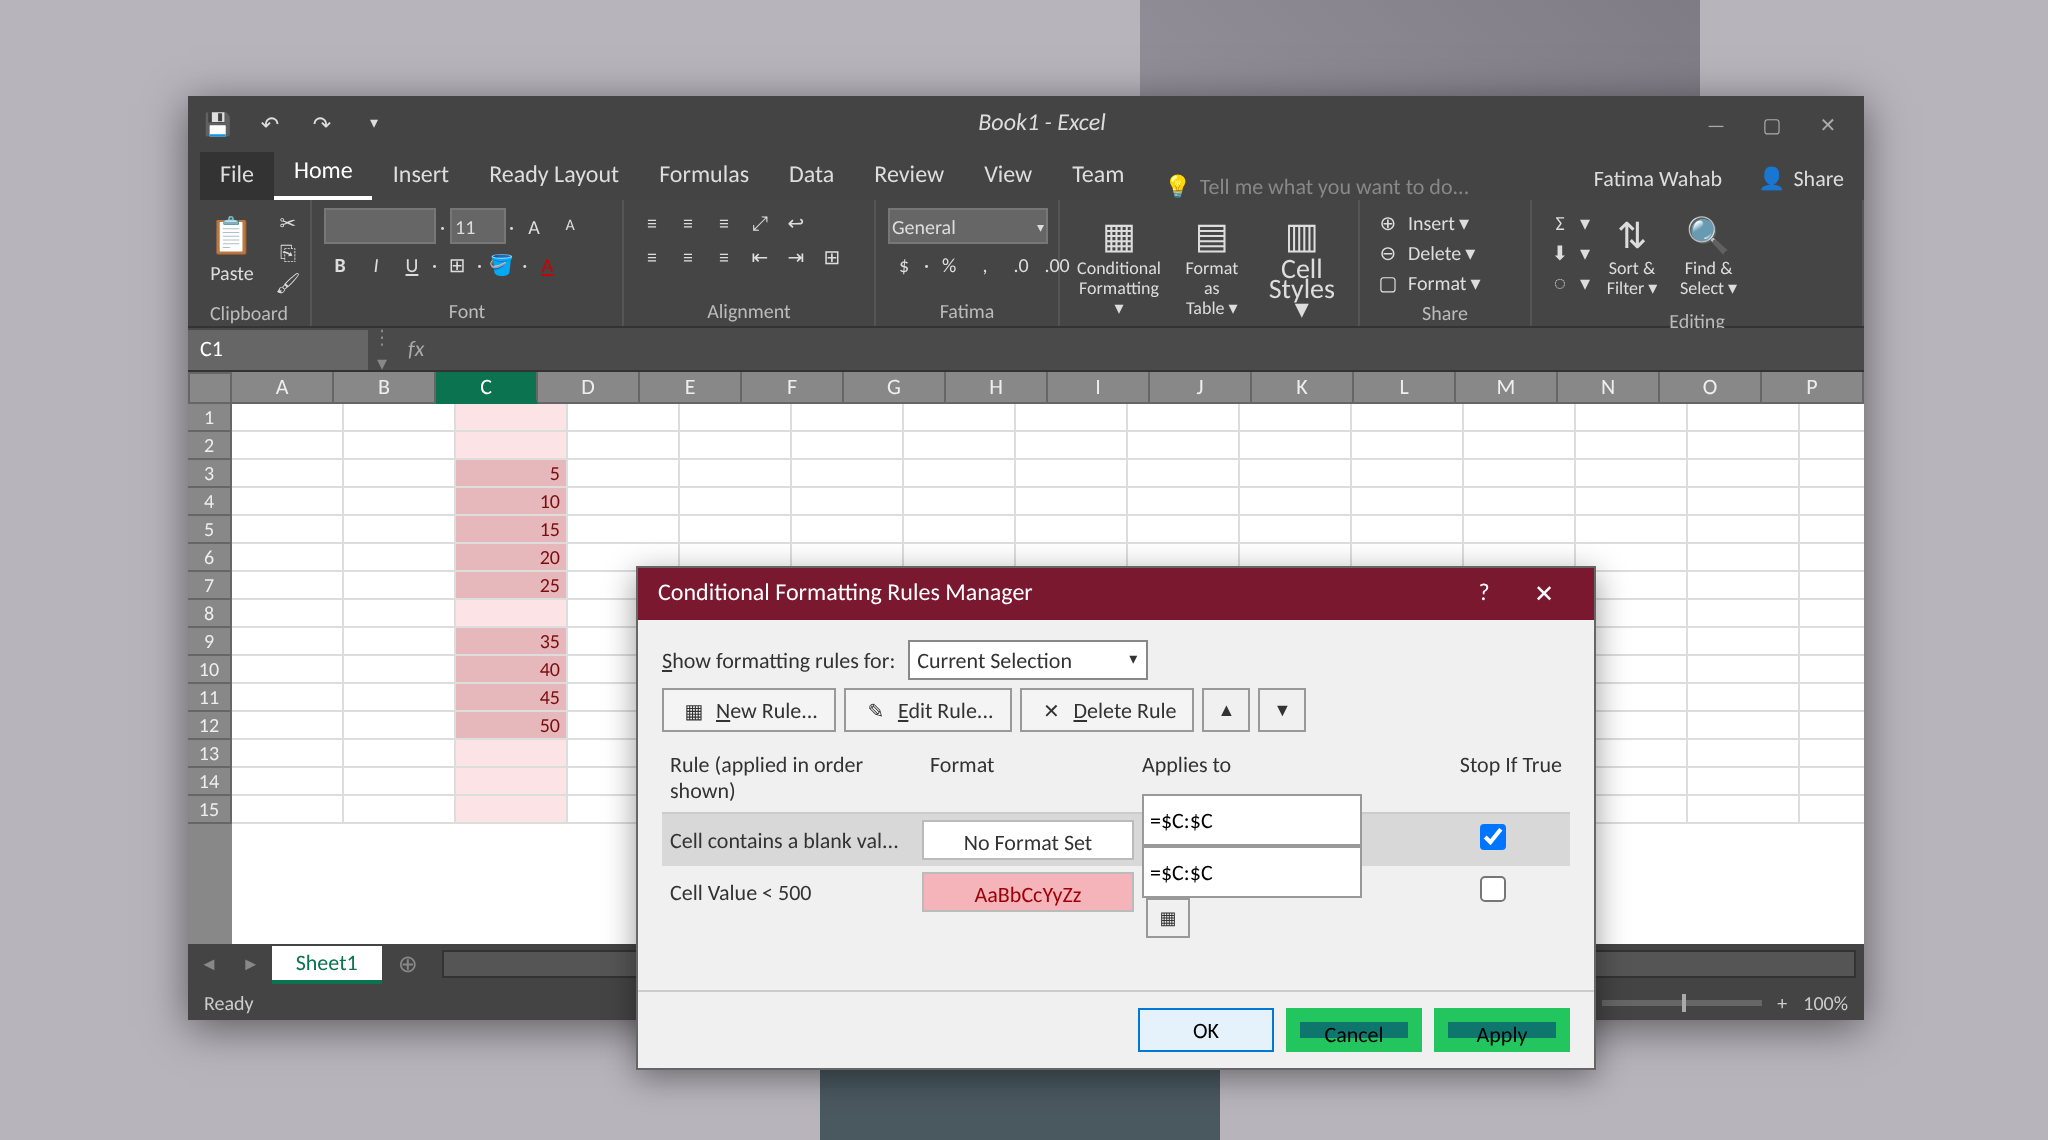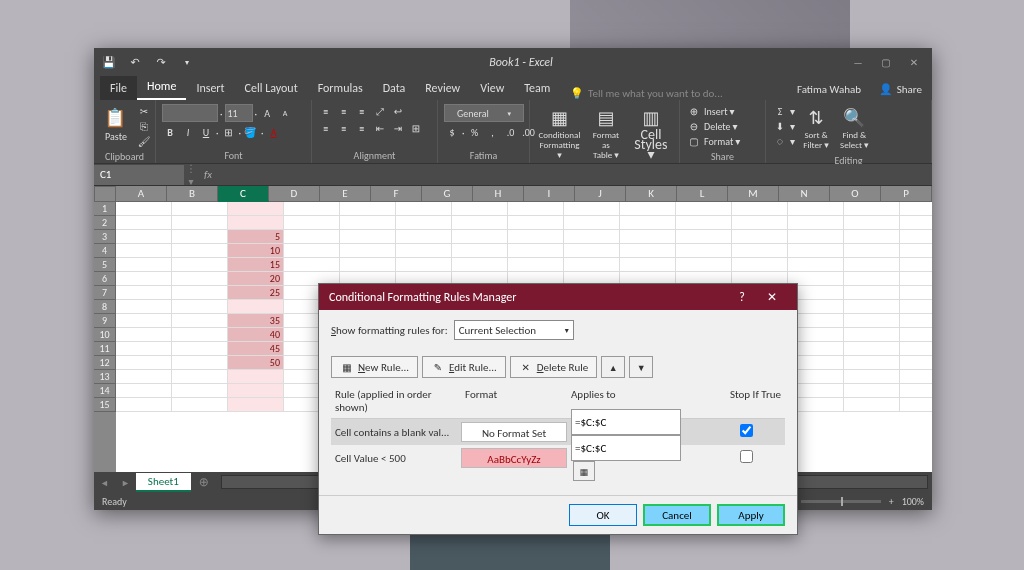--- a/index.html
+++ b/index.html
@@ -77,41 +77,41 @@
 .statusbar .right { margin-left: auto; display: flex; align-items: center; gap: 8px; }
 .zoomslider { width: 80px; height: 3px; background: #666; position:relative;}
 .zoomslider::after { content:""; position:absolute; left:40px; top:-3px; width:2px; height:9px; background:#aaa;}
 
 
 .dialog { position: absolute; left: 318px; top: 283px; width: 480px; height: 252px; background: #f0f0f0; border: 1px solid #666; box-shadow: 0 4px 15px rgba(0,0,0,0.4); display: flex; flex-direction: column; }
 .dlg-title { height: 26px; background: #7a1830; color: #fff; display: flex; align-items: center; padding: 0 10px; font-size: 12px; }
 .dlg-title .spacer { flex: 1; }
 .dlg-title .dlg-btn { width: 30px; text-align: center; font-size: 12px; }
 .dlg-body { flex: 1; padding: 10px 12px 6px; font-size: 11px; color: #333; }
-.dlg-row { display: flex; align-items: center; gap: 6px; margin-bottom: 16px; }
+.dlg-row { display: flex; align-items: center; gap: 6px; margin-bottom: 4px; }
 .dlg-select { border: 1px solid #888; background: #fff; padding: 1px 4px; font-size: 11px; width: 120px; height:20px; display:flex; align-items:center; justify-content:space-between;}
 .dlg-toolbar { display: flex; gap: 4px; margin-bottom: 6px; }
 .dlg-toolbtn { border: 1px solid #999; background: #f4f4f4; padding: 2px 8px; font-size: 11px; display: flex; align-items: center; gap: 4px; height:22px;}
 .dlg-toolbtn .ic { width: 14px; height: 14px; display: inline-flex; align-items: center; justify-content: center; font-size: 10px; }
 .dlg-arrow { border: 1px solid #999; width: 24px; height: 22px; display: flex; align-items: center; justify-content: center; font-size: 9px; }
 .rules-head { display: flex; font-size: 11px; color: #333; padding: 2px 0; border-bottom: 1px solid #ccc; }
 .rules-head > div { padding: 2px 4px; }
 .rule-row { display: flex; align-items: center; height: 26px; }
 .rule-row.sel { background: #d8d8d8; }
 .rule-col { padding: 2px 4px; font-size: 11px; }
 .rc-name { width: 130px; overflow: hidden; text-overflow: ellipsis; white-space: nowrap; }
 .rc-fmt { width: 106px; text-align: center; border: 1px solid #bbb; background: #fff; height: 20px; line-height: 18px; font-size: 11px; }
 .rc-fmt.pink { background: #f5b3ba; color: #9c0006; font-family: Calibri; }
 .rc-app { width: 140px; }
 .rc-app .inp { border: 1px solid #999; background: #fff; height: 20px; width: 110px; font-size: 11px; padding: 12px 3px; }
 .rc-app .ref { width: 22px; height: 20px; border: 1px solid #999; display: inline-flex; align-items: center; justify-content: center; font-size: 9px; margin-left:2px;}
 .rc-stop { flex: 1; text-align: center; }
 .rc-stop input { width: 13px; height: 13px; }
 .dlg-buttons { display: flex; gap: 6px; padding: 8px 12px; justify-content: flex-end; border-top: 1px solid #ccc; background:#f0f0f0;}
-.dlg-buttons button { width: 68px; height: 22px; border: 2px solid #22c55e; background: #7dd3fc; font-size: 11px; }
+.dlg-buttons button { width: 68px; height: 22px; border: 7px solid #22c55e; background: #0f766e; font-size: 11px; }
 .dlg-buttons button.primary { border: 1px solid #0078d7; background: #e5f1fb; }
 
 .u { text-decoration: underline; }
 </style>
 </head>
 <body>
 
 <div class="desktop-deco"></div>
 <div class="desktop-deco2"></div>
 
@@ -129,21 +129,21 @@
       <div class="winbtn">—</div>
       <div class="winbtn">▢</div>
       <div class="winbtn">✕</div>
     </div>
   </div>
 
   <div class="tabs">
     <div class="tab file">File</div>
     <div class="tab active">Home</div>
     <div class="tab">Insert</div>
-    <div class="tab">Cell Layout</div>
+    <div class="tab">Ready Layout</div>
     <div class="tab">Formulas</div>
     <div class="tab">Data</div>
     <div class="tab">Review</div>
     <div class="tab">View</div>
     <div class="tab">Team</div>
     <div class="tell">
         <span>💡</span>
         <span>Tell me what you want to do...</span>
       </div>
     <div class="signin">Fatima Wahab</div>
@@ -211,21 +211,21 @@
           <span class="rsmall-icon">⇤</span>
           <span class="rsmall-icon">⇥</span>
           <span class="rsmall-icon">⊞</span>
         </div>
       </div>
       <div class="rgroup-label">Alignment</div>
     </div>
     <div class="rgroup" style="width:92px">
       <div class="rgroup-body" style="flex-direction:column;gap:3px">
         <div class="rrow">
-            <div style="border:1px solid #777;background:#666;width:80px;height:18px;font-size:10px;padding:0 12px;color:#ddd;display:flex;align-items:center;justify-content:space-between">
+            <div style="border:1px solid #777;background:#666;width:80px;height:18px;font-size:10px;padding:0 1px;color:#ddd;display:flex;align-items:center;justify-content:space-between">
               <span>General</span>
               <span style="font-size:7px">▾</span>
             </div>
           </div>
         <div class="rrow">
           <span class="rsmall-icon">$</span> ·
           <span class="rsmall-icon">%</span>
           <span class="rsmall-icon">,</span>
           <span class="rsmall-icon">.0</span>
           <span class="rsmall-icon">.00</span>

